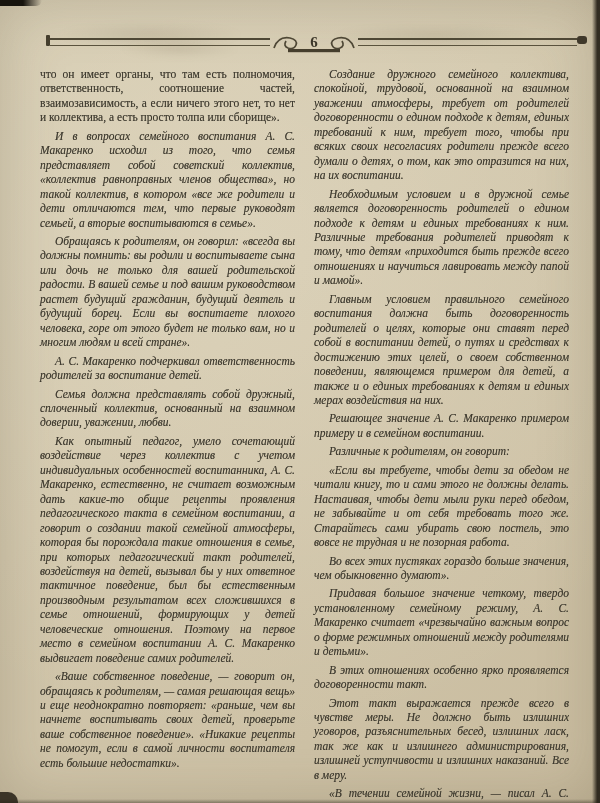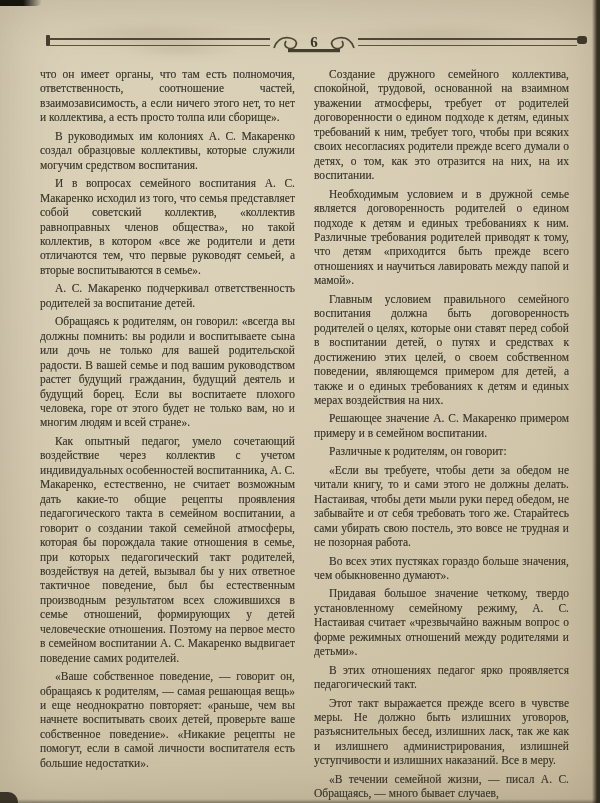--- a/index.html
+++ b/index.html
@@ -45,21 +45,21 @@
   .text-block{
     position:absolute;left:36px;top:63px;width:537px;
     display:flex;gap:11px;
     color:#3e3a2f;
     font-size:11.5px;line-height:14.45px;
     text-align:justify;
     text-shadow:0 0 .4px rgba(62,58,47,.55);
   }
   .col{width:263px;}
   .col p.para{margin:4px;}
-  .col p.indent{text-indent:15px;}
+  .col p.indent{text-indent:15px;font-style:italic;}
 </style>
 </head>
 <body>
 
 <div class="page">
   <div class="ghost g1"></div>
   <div class="ghost g2"></div>
   <div class="ghost g3"></div>
 
   <div class="header">
@@ -71,37 +71,37 @@
       <path d="M84 19 Q80 7 68 9 Q60 11 62 16 Q64 21 70 19 Q75 17 72 12" fill="none" stroke="#4e4735" stroke-width="1.7"></path>
       <text x="44" y="17.5" text-anchor="middle" font-family="Liberation Serif, DejaVu Serif, serif" font-size="15" font-weight="bold" fill="#3c372a">6</text>
     </svg>
     <div class="rule"></div>
     <div class="cap-right"></div>
   </div>
 
   <div class="text-block">
     <div class="col">
         <p class="para">что он имеет органы, что там есть полномочия, ответственность, соотношение частей, взаимозависимость, а если ничего этого нет, то нет и коллектива, а есть просто толпа или сборище».</p>
-        <p class="para indent">В руководимых им колониях А. С. Макаренко создал образцовые коллективы, которые служили могучим средством воспитания.</p>
         <p class="para indent">И в вопросах семейного воспитания А. С. Макаренко исходил из того, что семья представляет собой советский коллектив, «коллектив равноправных членов общества», но такой коллектив, в котором «все же родители и дети отличаются тем, что первые руководят семьей, а вторые воспитываются в семье».</p>
+        <p class="para indent">Обращаясь к родителям, он говорил: «всегда вы должны помнить: вы родили и воспитываете сына или дочь не только для вашей родительской радости. В вашей семье и под вашим руководством растет будущий гражданин, будущий деятель и будущий борец. Если вы воспитаете плохого человека, горе от этого будет не только вам, но и многим людям и всей стране».</p>
         <p class="para indent">А. С. Макаренко подчеркивал ответственность родителей за воспитание детей.</p>
-        <p class="para indent">Обращаясь к родителям, он говорил: «всегда вы должны помнить: вы родили и воспитываете сына или дочь не только для вашей родительской радости. В вашей семье и под вашим руководством растет будущий гражданин, будущий деятель и будущий борец. Если вы воспитаете плохого человека, горе от этого будет не только вам, но и многим людям и всей стране».</p>
+        <p class="para indent">Семья должна представлять собой дружный, сплоченный коллектив, основанный на взаимном доверии, уважении, любви.</p>
         <p class="para indent">Как опытный педагог, умело сочетающий воздействие через коллектив с учетом индивидуальных особенностей воспитанника, А. С. Макаренко, естественно, не считает возможным дать какие-то общие рецепты проявления педагогического такта в семейном воспитании, а говорит о создании такой семейной атмосферы, которая бы порождала такие отношения в семье, при которых педагогический такт родителей, воздействуя на детей, вызывал бы у них ответное тактичное поведение, был бы естественным производным результатом всех сложившихся в семье отношений, формирующих у детей человеческие отношения. Поэтому на первое место в семейном воспитании А. С. Макаренко выдвигает поведение самих родителей.</p>
         <p class="para indent">«Ваше собственное поведение, — говорит он, обращаясь к родителям, — самая решающая вещь» и еще неоднократно повторяет: «раньше, чем вы начнете воспитывать своих детей, проверьте ваше собственное поведение». «Никакие рецепты не помогут, если в самой личности воспитателя есть большие недостатки».</p>
       </div>
     <div class="col">
         <p class="para indent">Создание дружного семейного коллектива, спокойной, трудовой, основанной на взаимном уважении атмосферы, требует от родителей договоренности о едином подходе к детям, единых требований к ним, требует того, чтобы при всяких своих несогласиях родители прежде всего думали о детях, о том, как это отразится на них, на их воспитании.</p>
         <p class="para indent">Необходимым условием и в дружной семье является договоренность родителей о едином подходе к детям и единых требованиях к ним. Различные требования родителей приводят к тому, что детям «приходится быть прежде всего отношениях и научиться лавировать между папой и мамой».</p>
         <p class="para indent">Главным условием правильного семейного воспитания должна быть договоренность родителей о целях, которые они ставят перед собой в воспитании детей, о путях и средствах к достижению этих целей, о своем собственном поведении, являющемся примером для детей, а также и о единых требованиях к детям и единых мерах воздействия на них.</p>
         <p class="para indent">Решающее значение А. С. Макаренко примером примеру и в семейном воспитании.</p>
         <p class="para indent">Различные к родителям, он говорит:</p>
         <p class="para indent">«Если вы требуете, чтобы дети за обедом не читали книгу, то и сами этого не должны делать. Настаивая, чтобы дети мыли руки перед обедом, не забывайте и от себя требовать того же. Старайтесь сами убирать свою постель, это вовсе не трудная и не позорная работа.</p>
         <p class="para indent">Во всех этих пустяках гораздо больше значения, чем обыкновенно думают».</p>
-        <p class="para indent">Придавая большое значение четкому, твердо установленному семейному режиму, А. С. Настаивая считает «чрезвычайно важным вопрос о форме режимных отношений между родителями и детьми».</p>
-        <p class="para indent">В этих отношениях педагог ярко проявляется педагогический такт.</p>
+        <p class="para indent">Придавая большое значение четкому, твердо установленному семейному режиму, А. С. Макаренко считает «чрезвычайно важным вопрос о форме режимных отношений между родителями и детьми».</p>
+        <p class="para indent">В этих отношениях особенно ярко проявляется договоренности такт.</p>
         <p class="para indent">Этот такт выражается прежде всего в чувстве меры. Не должно быть излишних уговоров, разъяснительных бесед, излишних ласк, так же как и излишнего администрирования, излишней уступчивости и излишних наказаний. Все в меру.</p>
         <p class="para indent">«В течении семейной жизни, — писал А. С. Обращаясь, — много бывает случаев,</p>
       </div>
   </div>
 
   <div class="edge-top-left"></div>
   <div class="edge-right"></div>
   <div class="edge-bottom"></div>
   <div class="edge-bottom-left"></div>
 </div>

